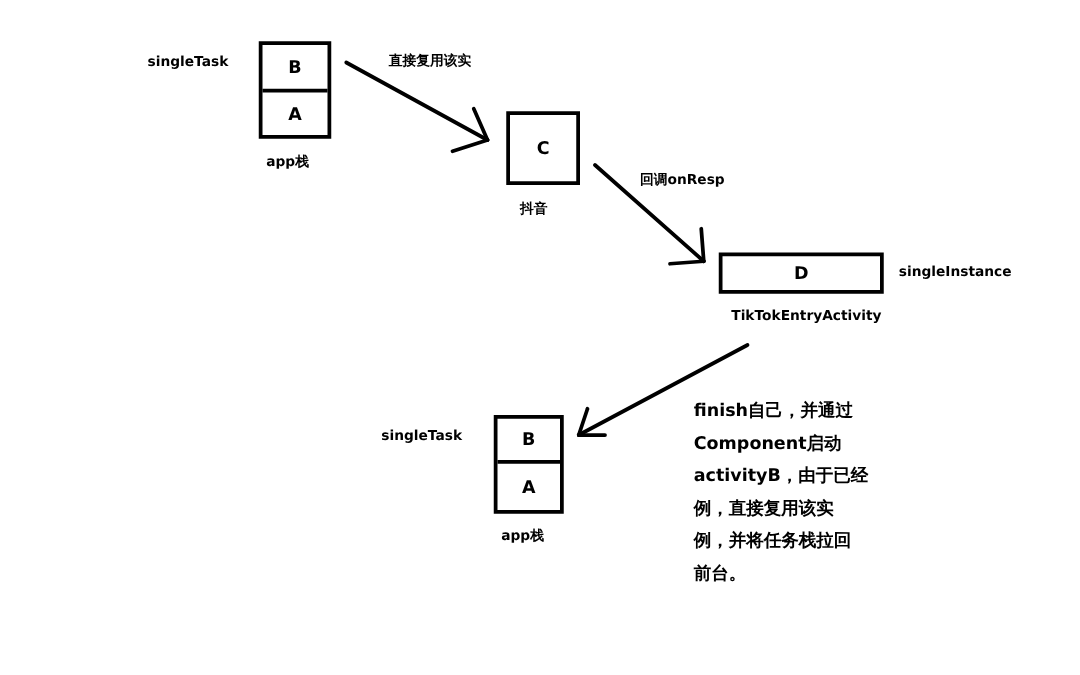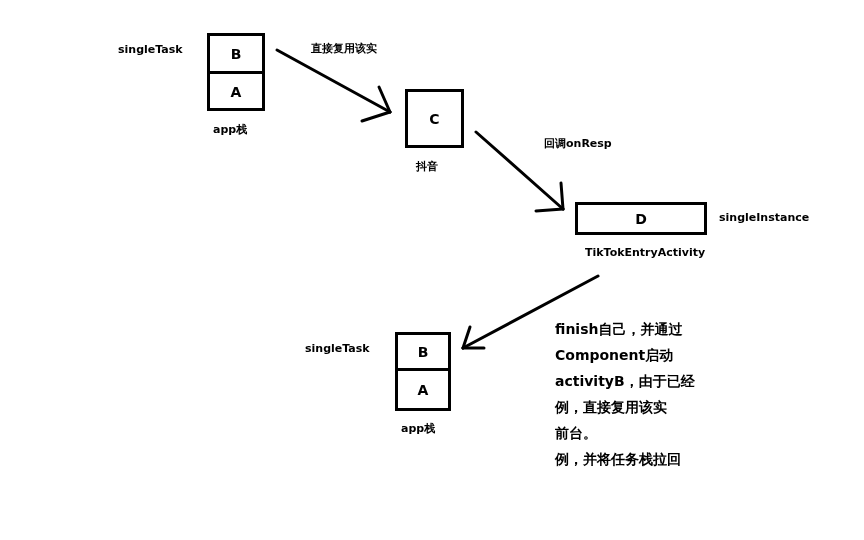--- a/index.html
+++ b/index.html
@@ -46,36 +46,36 @@
 </div>
 <div class="lbl" style="left:213px; top:124px;">app栈</div>
 
 <div class="lbl" style="left:311px; top:43px;">直接复用该实</div>
 
 <div class="box" style="left:405px; top:89px; width:59px; height:59px;">
   <div class="cell" style="top:0; bottom:0;">C</div>
 </div>
 <div class="lbl" style="left:416px; top:161px;text-align:right;">抖音</div>
 
-<div class="lbl" style="left:544px; top:138px;text-align:center;">回调onResp</div>
+<div class="lbl" style="left:512px; top:138px;text-align:center;">回调onResp</div>
 
 <div class="box" style="left:575px; top:202px; width:132px; height:33px;">
   <div class="cell" style="top:0; bottom:0;">D</div>
 </div>
 <div class="lbl" style="left:719px; top:212px;">singleInstance</div>
 <div class="lbl" style="left:585px; top:247px;">TikTokEntryActivity</div>
 
 <div class="lbl" style="left:305px; top:343px;">singleTask</div>
 <div class="box" style="left:395px; top:332px; width:56px; height:79px;">
   <div class="cell" style="top:0; height:33px;">B</div>
   <div class="divider" style="top:33px;"></div>
   <div class="cell" style="top:36px; height:37px;">A</div>
 </div>
 <div class="lbl" style="left:401px; top:423px;">app栈</div>
 
 <div class="note">
   <div>finish自己，并通过</div>
   <div>Component启动</div>
   <div>activityB，由于已经</div>
   <div>例，直接复用该实</div>
+  <div>例，并将任务栈拉回</div>
   <div>前台。</div>
-  <div>例，并将任务栈拉回</div>
 </div>
 
 </body></html>

